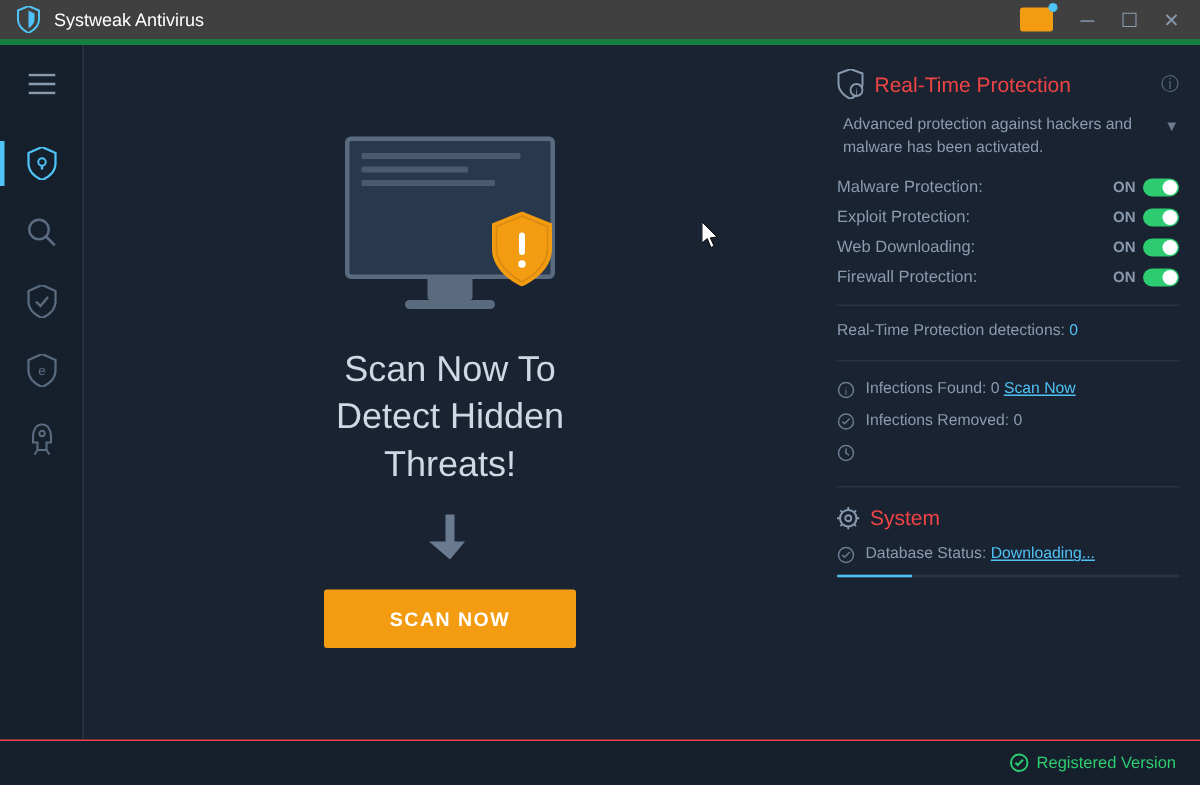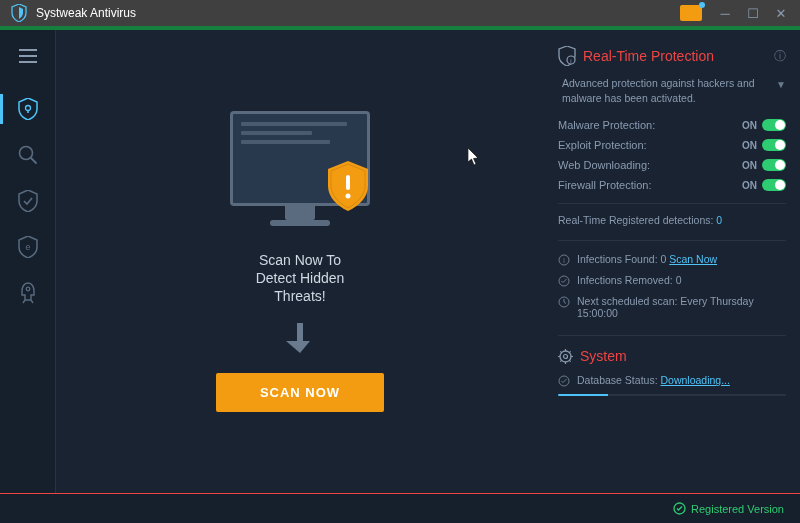--- a/index.html
+++ b/index.html
@@ -20,21 +20,21 @@
 .center{flex:1;display:flex;flex-direction:column;align-items:center;justify-content:center;padding:20px}
 .monitor{width:150px;height:120px;position:relative;margin-bottom:20px}
 .monitor-screen{width:140px;height:95px;background:#28394d;border:3px solid #5a6b80;border-radius:4px;margin:0 auto;position:relative;padding:8px}
 .monitor-line{height:4px;background:#4a5a6f;margin-bottom:5px;border-radius:1px}
 .monitor-line:nth-child(1){width:90%}
 .monitor-line:nth-child(2){width:60%}
 .monitor-line:nth-child(3){width:75%}
 .monitor-stand{width:30px;height:14px;background:#5a6b80;margin:0 auto;border-radius:0 0 2px 2px}
 .monitor-base{width:60px;height:6px;background:#5a6b80;margin:0 auto;border-radius:3px}
 .shield-overlay{position:absolute;bottom:20px;right:5px;width:44px;height:50px}
-.scan-text{color:#d0d8e3;font-size:14px;font-weight:300;text-align:center;line-height:1.3;margin-bottom:16px}
+.scan-text{color:#d0d8e3;font-size:24px;font-weight:300;text-align:center;line-height:1.3;margin-bottom:16px}
 .arrow-down{color:#6a7b90;margin-bottom:18px}
 .scan-btn{background:#f39c12;color:#fff;border:none;padding:12px 44px;font-size:13px;font-weight:600;letter-spacing:1px;cursor:pointer;border-radius:2px}
 .right-panel{width:256px;background:#1a2332;padding:12px 14px 0 14px;color:#8a9bb0;font-size:11px;overflow:hidden}
 .rp-section{margin-bottom:12px}
 .rp-header{display:flex;align-items:center;gap:7px;margin-bottom:10px;padding-top:4px}
 .rp-header-icon{color:#8a9bb0}
 .rp-header-text{color:#ef4444;font-size:14px;flex:1}
 .rp-help{color:#5a6b80;font-size:12px;cursor:pointer}
 .rp-desc{color:#8a9bb0;font-size:10.5px;line-height:1.4;padding-left:4px;margin-bottom:10px;display:flex;align-items:flex-start;gap:8px}
 .rp-desc-text{flex:1}
@@ -189,21 +189,21 @@
       </div>
       <div class="rp-row">
         <span class="rp-label">Firewall Protection:</span>
         <span class="toggle-wrap">
             <span class="toggle-text">ON</span>
             <span class="toggle"></span>
           </span>
       </div>
       <div class="divider"></div>
       <div class="detections">
-        <span>Real-Time Registered detections:</span> <span class="det-count">0</span>
+        <span>Real-Time Protection detections:</span> <span class="det-count">0</span>
       </div>
     </div>
     <div class="divider"></div>
 
     <div class="rp-section">
       <div class="status-row">
         <span class="status-icon">
             <svg width="12" height="12" viewBox="0 0 12 12">
               <circle cx="6" cy="6" r="5" fill="none" stroke="#6a7b90" stroke-width="1"></circle>
               <text x="6" y="9" text-anchor="middle" fill="#6a7b90" font-size="7">i</text>
@@ -220,21 +220,20 @@
           </span>
         <span class="status-text"><span>Infections Removed:</span> <span>0</span></span>
       </div>
       <div class="status-row">
         <span class="status-icon">
             <svg width="12" height="12" viewBox="0 0 12 12">
               <circle cx="6" cy="6" r="5" fill="none" stroke="#6a7b90" stroke-width="1"></circle>
               <path d="M6 3 V6 L8 7.5" fill="none" stroke="#6a7b90" stroke-width="1"></path>
             </svg>
           </span>
-        <span class="status-text"><span>Next scheduled scan:</span> <span>Every Thursday 15:00:00</span></span>
       </div>
     </div>
     <div class="divider"></div>
 
     <div class="rp-section" style="margin-bottom:4px">
       <div class="rp-header" style="margin-bottom:6px">
         <span class="rp-header-icon">
           <svg width="15" height="15" viewBox="0 0 15 15">
               <circle cx="7.5" cy="7.5" r="5.5" fill="none" stroke="#8a9bb0" stroke-width="1.3"></circle>
               <circle cx="7.5" cy="7.5" r="2" fill="none" stroke="#8a9bb0" stroke-width="1.2"></circle>

